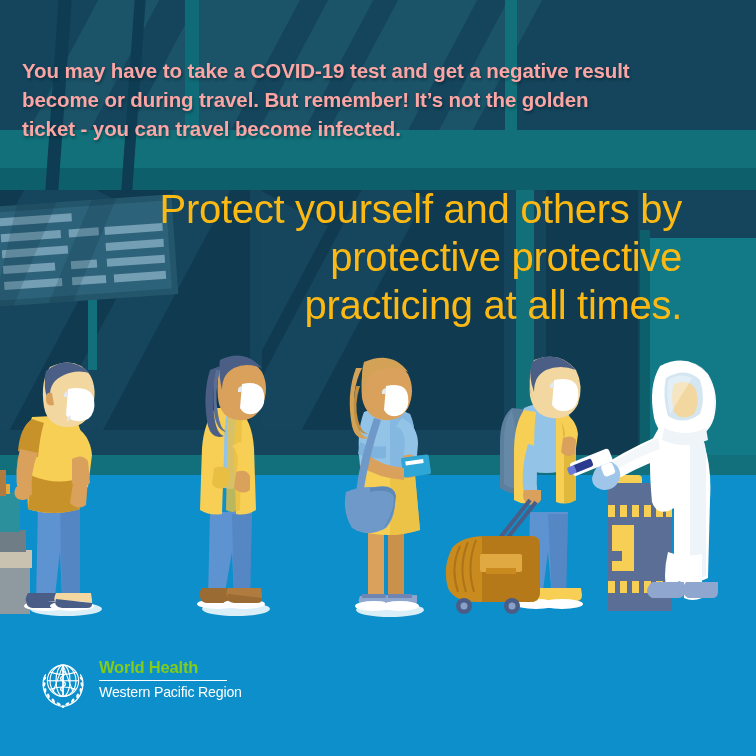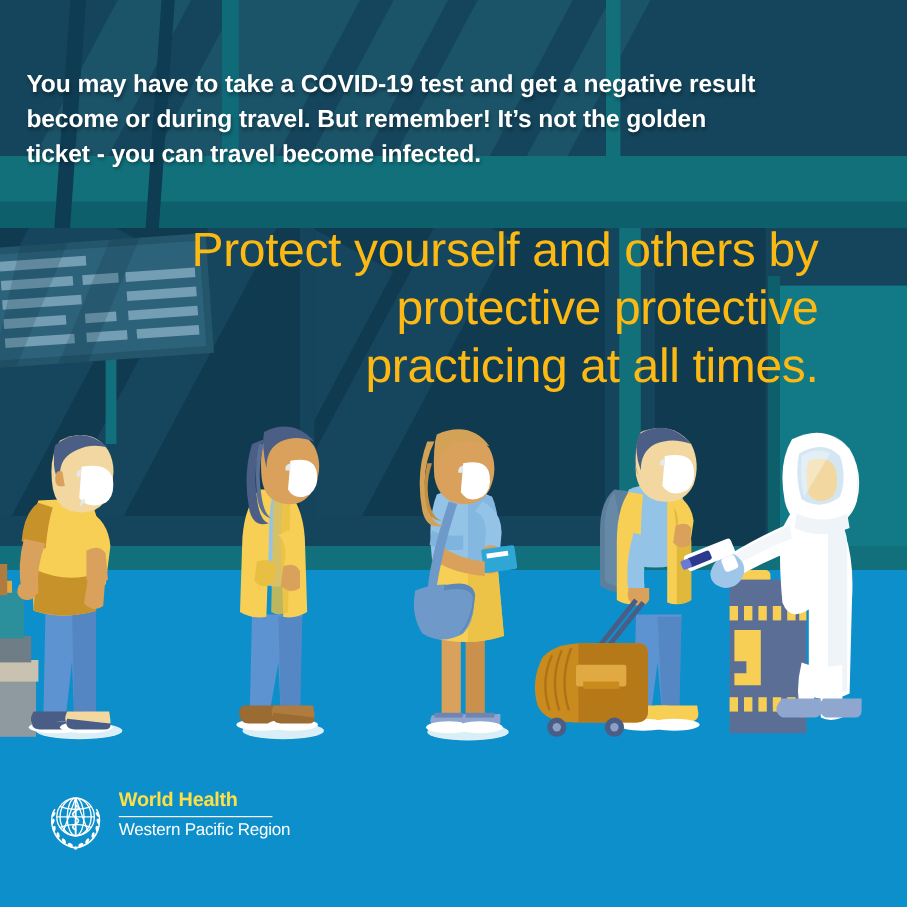--- a/index.html
+++ b/index.html
@@ -11,37 +11,37 @@
   .abs{position:absolute;}
 
   
   #bg{position:absolute;inset:0;overflow:hidden;background:#0f6b78;}
   .band{position:absolute;left:0;width:756px;}
   .diag{position:absolute;transform:rotate(28deg);transform-origin:top left;}
 
   
   #body-copy{
     position:absolute;left:22px;top:56px;width:660px;
-    color:#ffffff;font-size:20.5px;line-height:29px;font-weight:bold;
+    color:#fca5a5;font-size:20.5px;line-height:29px;font-weight:bold;
     letter-spacing:-0.1px;
     text-shadow:1px 2px 3px rgba(0,0,0,.35);
   }
   #body-copy div{white-space:nowrap;}
 
   #headline{
     position:absolute;right:74px;top:185px;width:620px;
     color:#fdb913;font-size:40px;line-height:48px;font-weight:normal;
     text-align:right;letter-spacing:-0.3px;
   }
   #headline div{white-space:nowrap;}
 
   
   #logo{position:absolute;left:36px;top:657px;display:flex;align-items:flex-start;}
   #logo-text{margin-left:9px;margin-top:2px;}
-  .logo-line{color:#fde047;font-size:16.5px;font-weight:bold;line-height:17.5px;letter-spacing:-0.2px;}
+  .logo-line{color:#84cc16;font-size:16.5px;font-weight:bold;line-height:17.5px;letter-spacing:-0.2px;}
   #logo-rule{height:1.5px;background:#fff;margin:3px 0 2.5px 0;width:128px;}
   #logo-region{color:#fff;font-size:14.2px;font-weight:normal;letter-spacing:-0.2px;white-space:nowrap;}
 
   svg{display:block;overflow:visible;}
 </style>
 </head>
 <body>
 
 <div id="poster">
 

